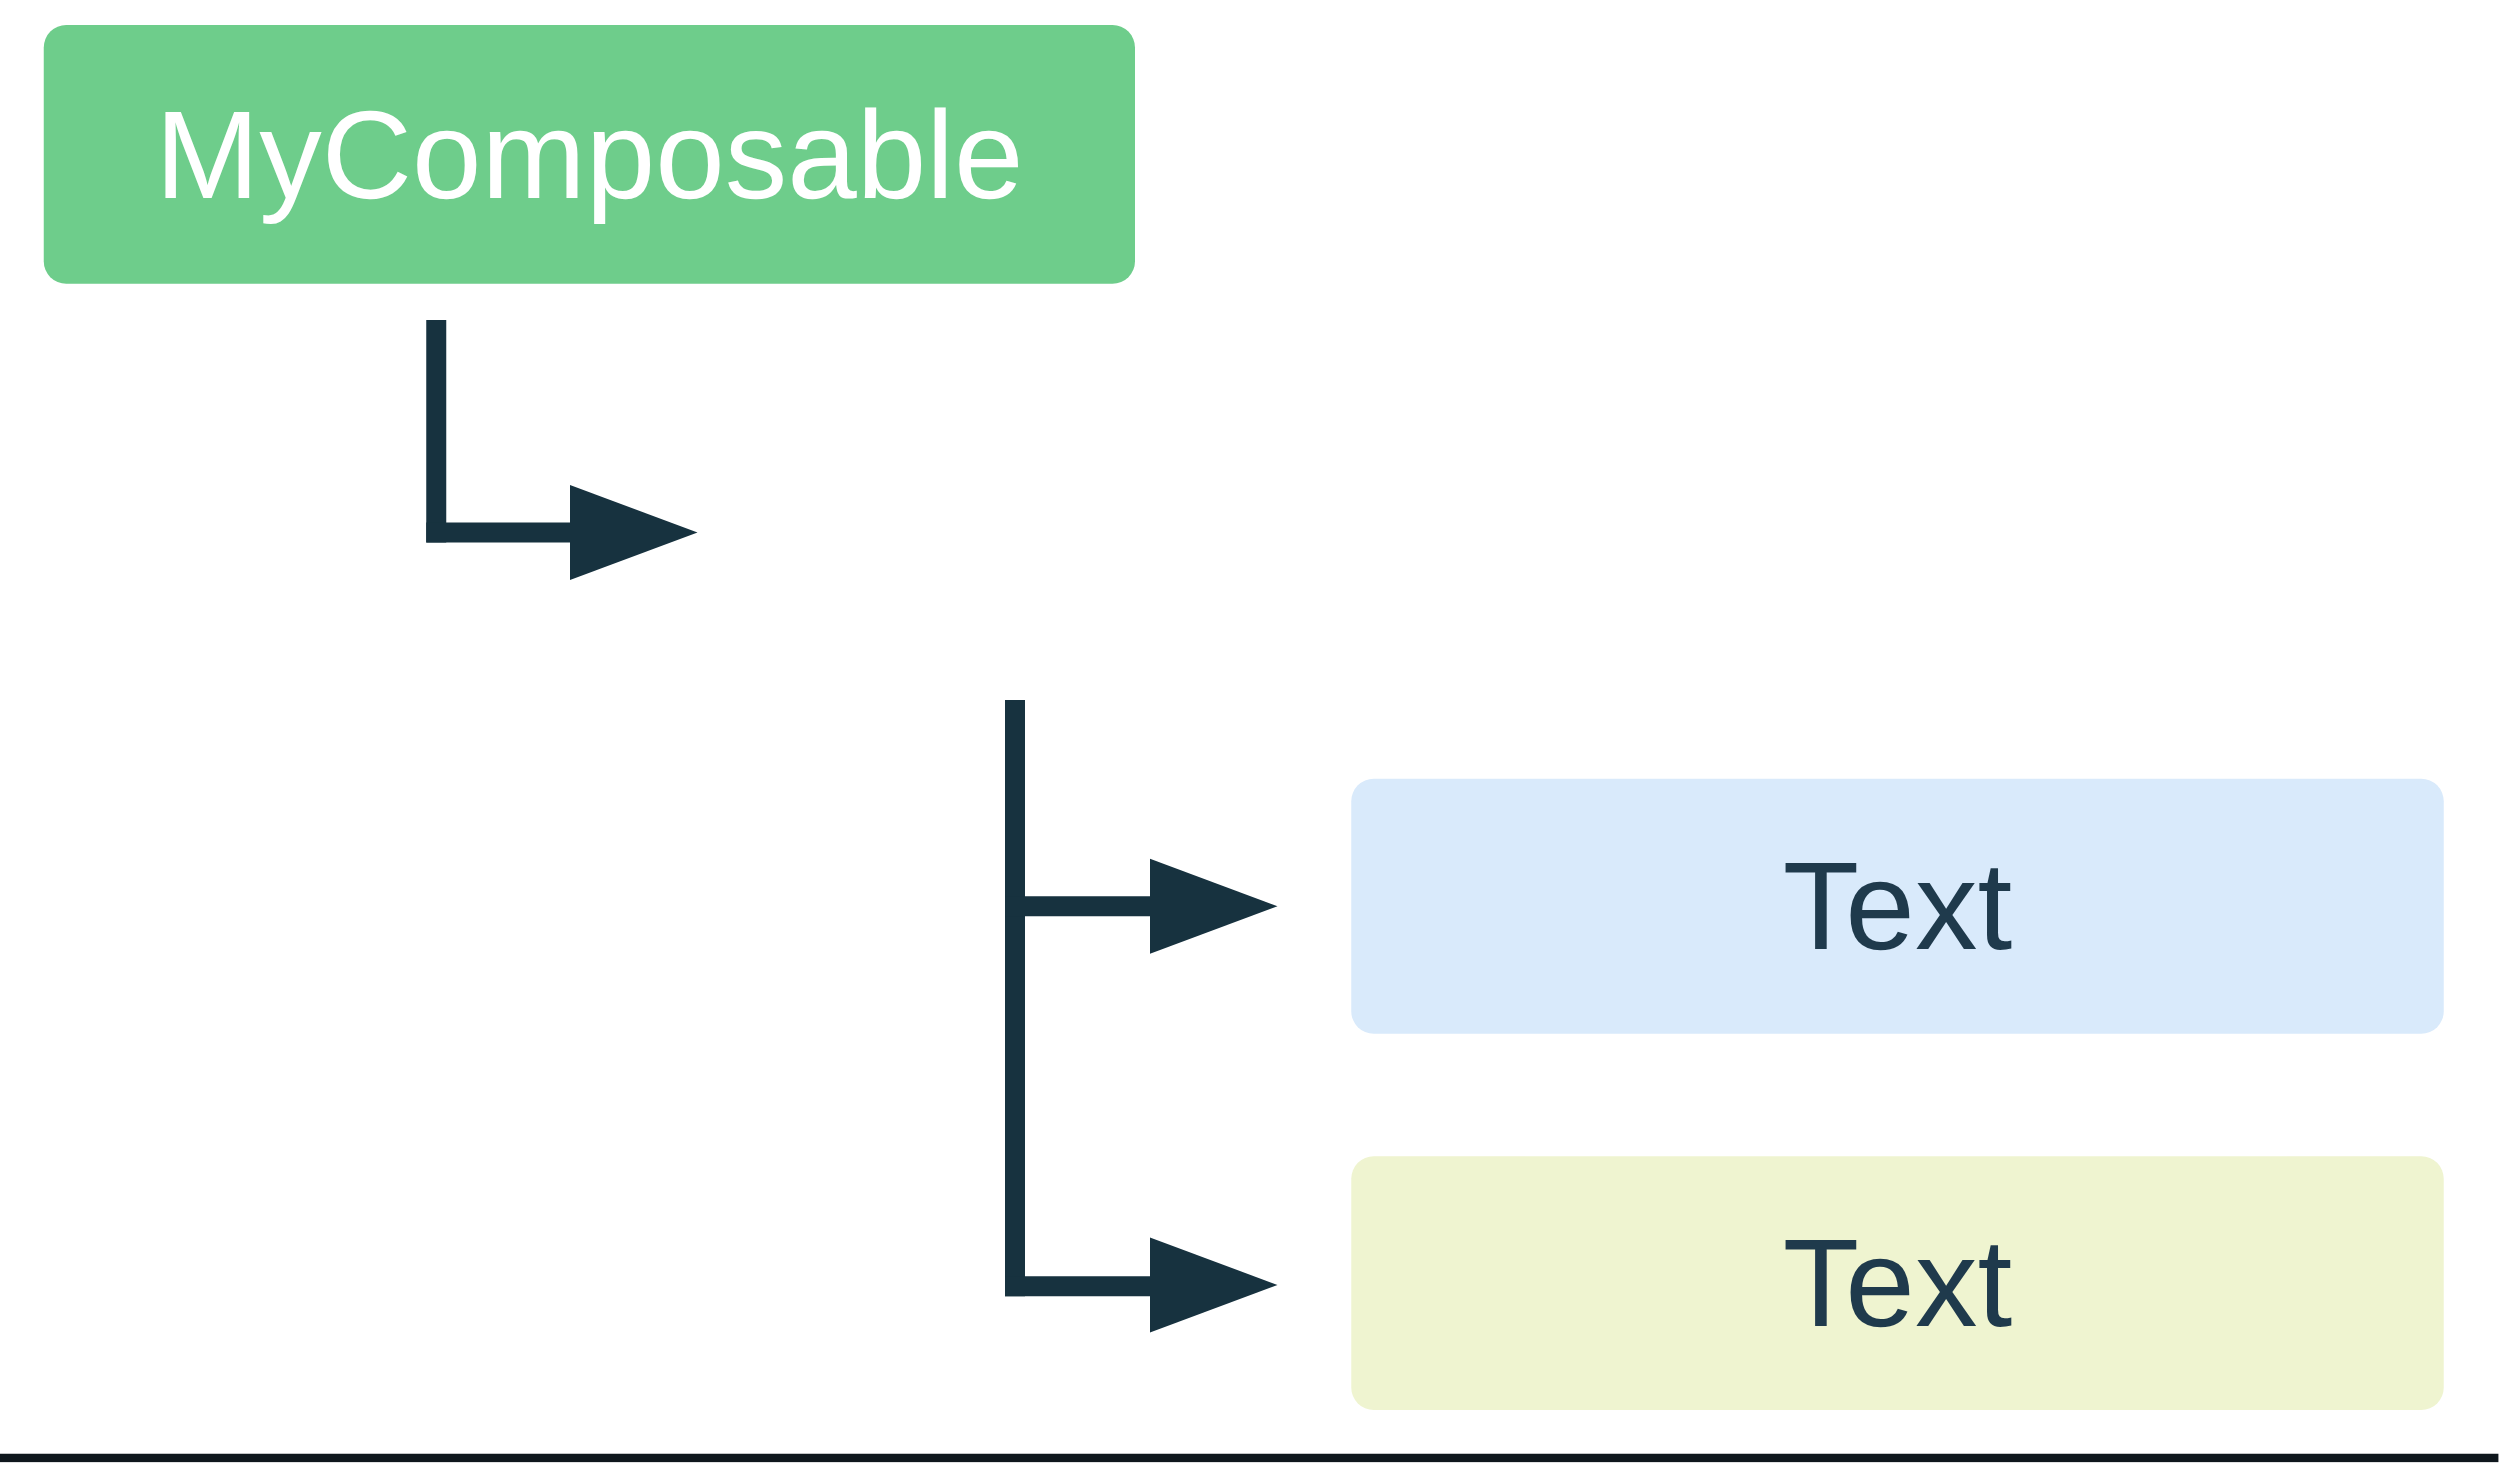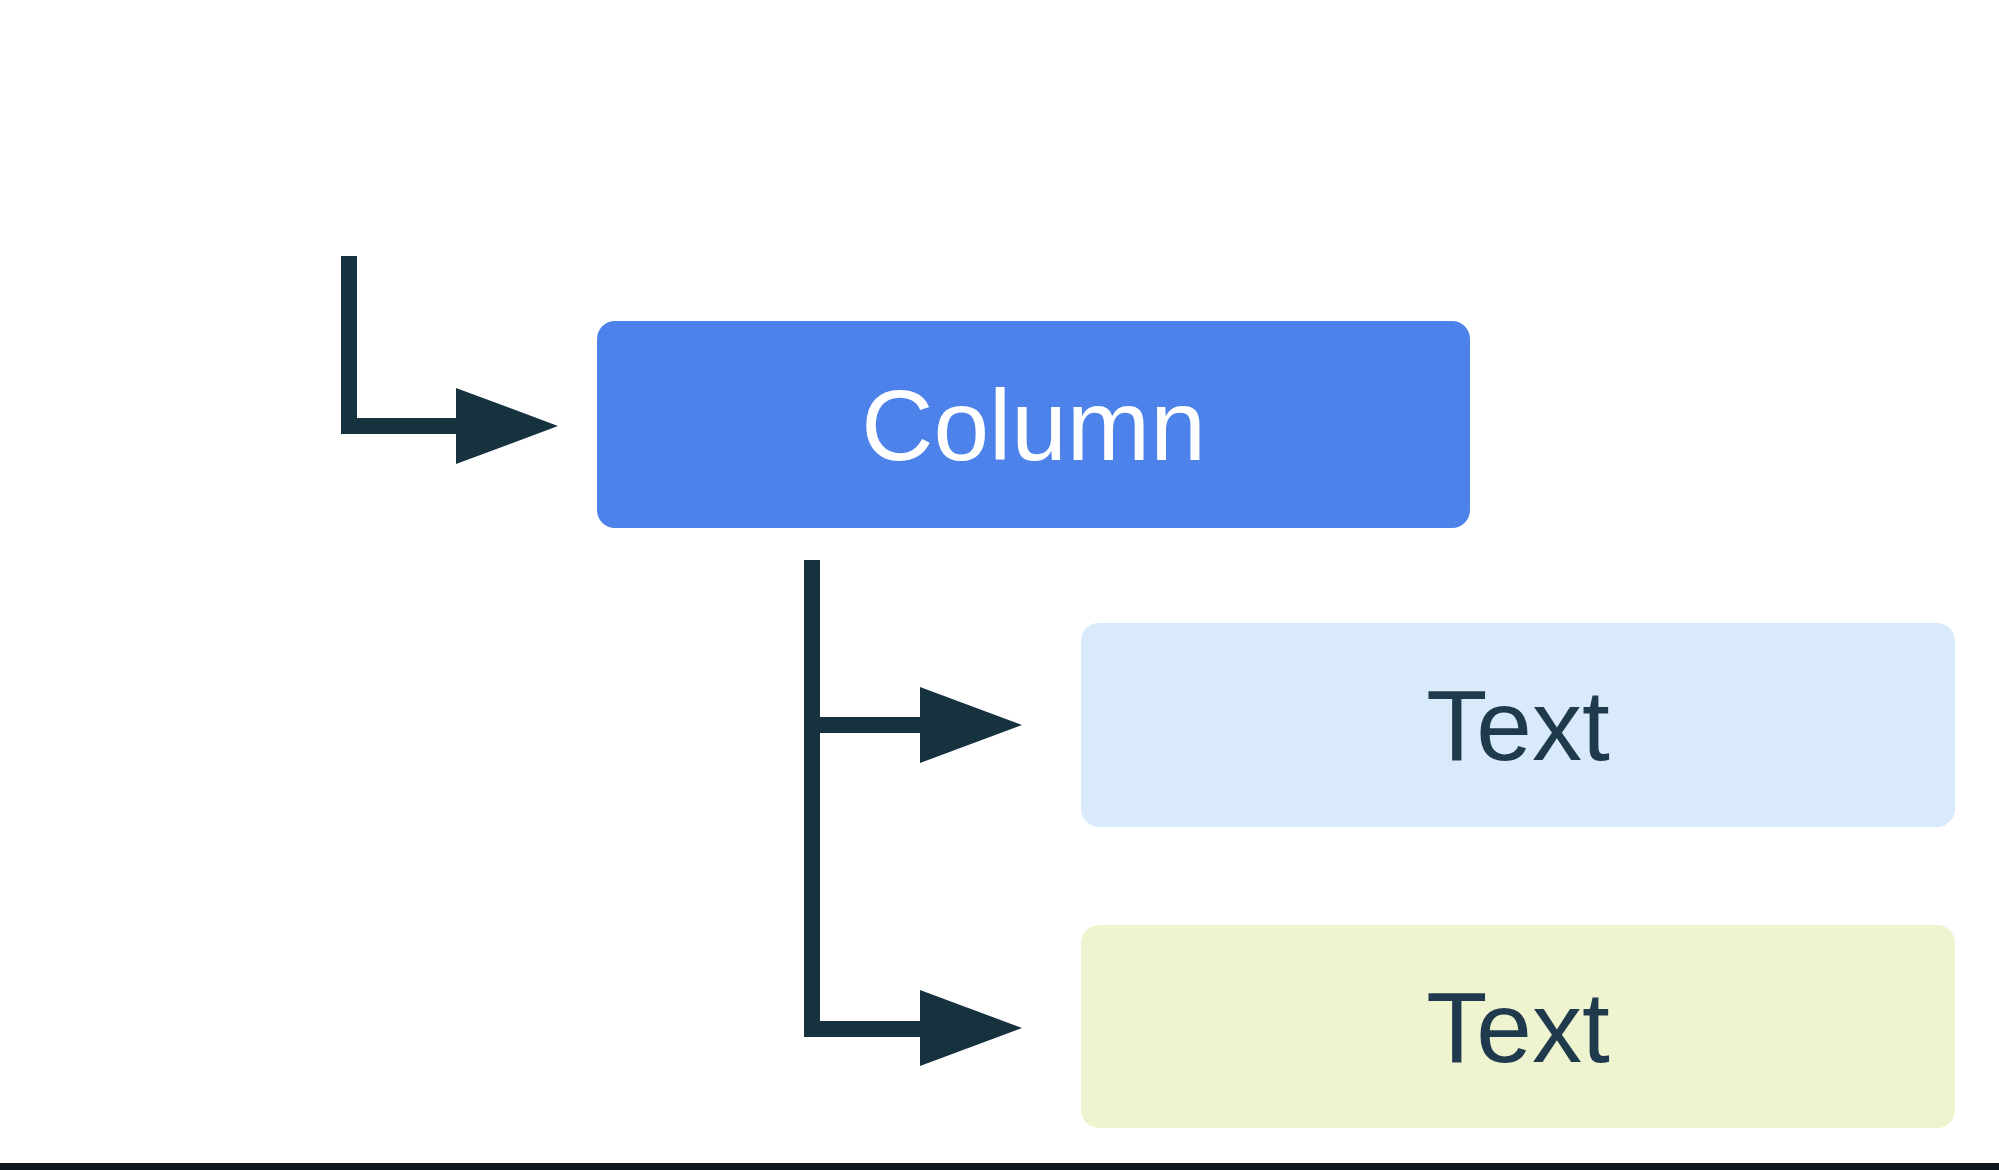--- a/index.html
+++ b/index.html
@@ -65,28 +65,28 @@
     width: 1999px;
     height: 7px;
     background: var(--rule-color, #0f171d);
   }
 </style>
 </head>
 <body style="background-color: rgb(255, 255, 255);">
 
 <div class="stage">
 
+  <div class="node node-root" style="background-color: rgb(110, 205, 139); color: rgb(255, 255, 255);">
+    <span class="node-label">MyComposable</span>
+  </div>
 
   <div class="seg c1-v"></div>
   <div class="seg c1-h"></div>
   <div class="arrowhead head1"></div>
 
-  <div class="node node-column" style="background-color: rgb(76, 130, 233); color: rgb(255, 255, 255);">
-    <span class="node-label">Column</span>
-  </div>
 
   <div class="seg c2-v"></div>
   <div class="seg c2-h1"></div>
   <div class="arrowhead head2a"></div>
   <div class="seg c2-h2"></div>
   <div class="arrowhead head2b"></div>
 
   <div class="node node-text1" style="background-color: rgb(217, 234, 251); color: rgb(31, 58, 76);">
     <span class="node-label">Text</span>
   </div>

